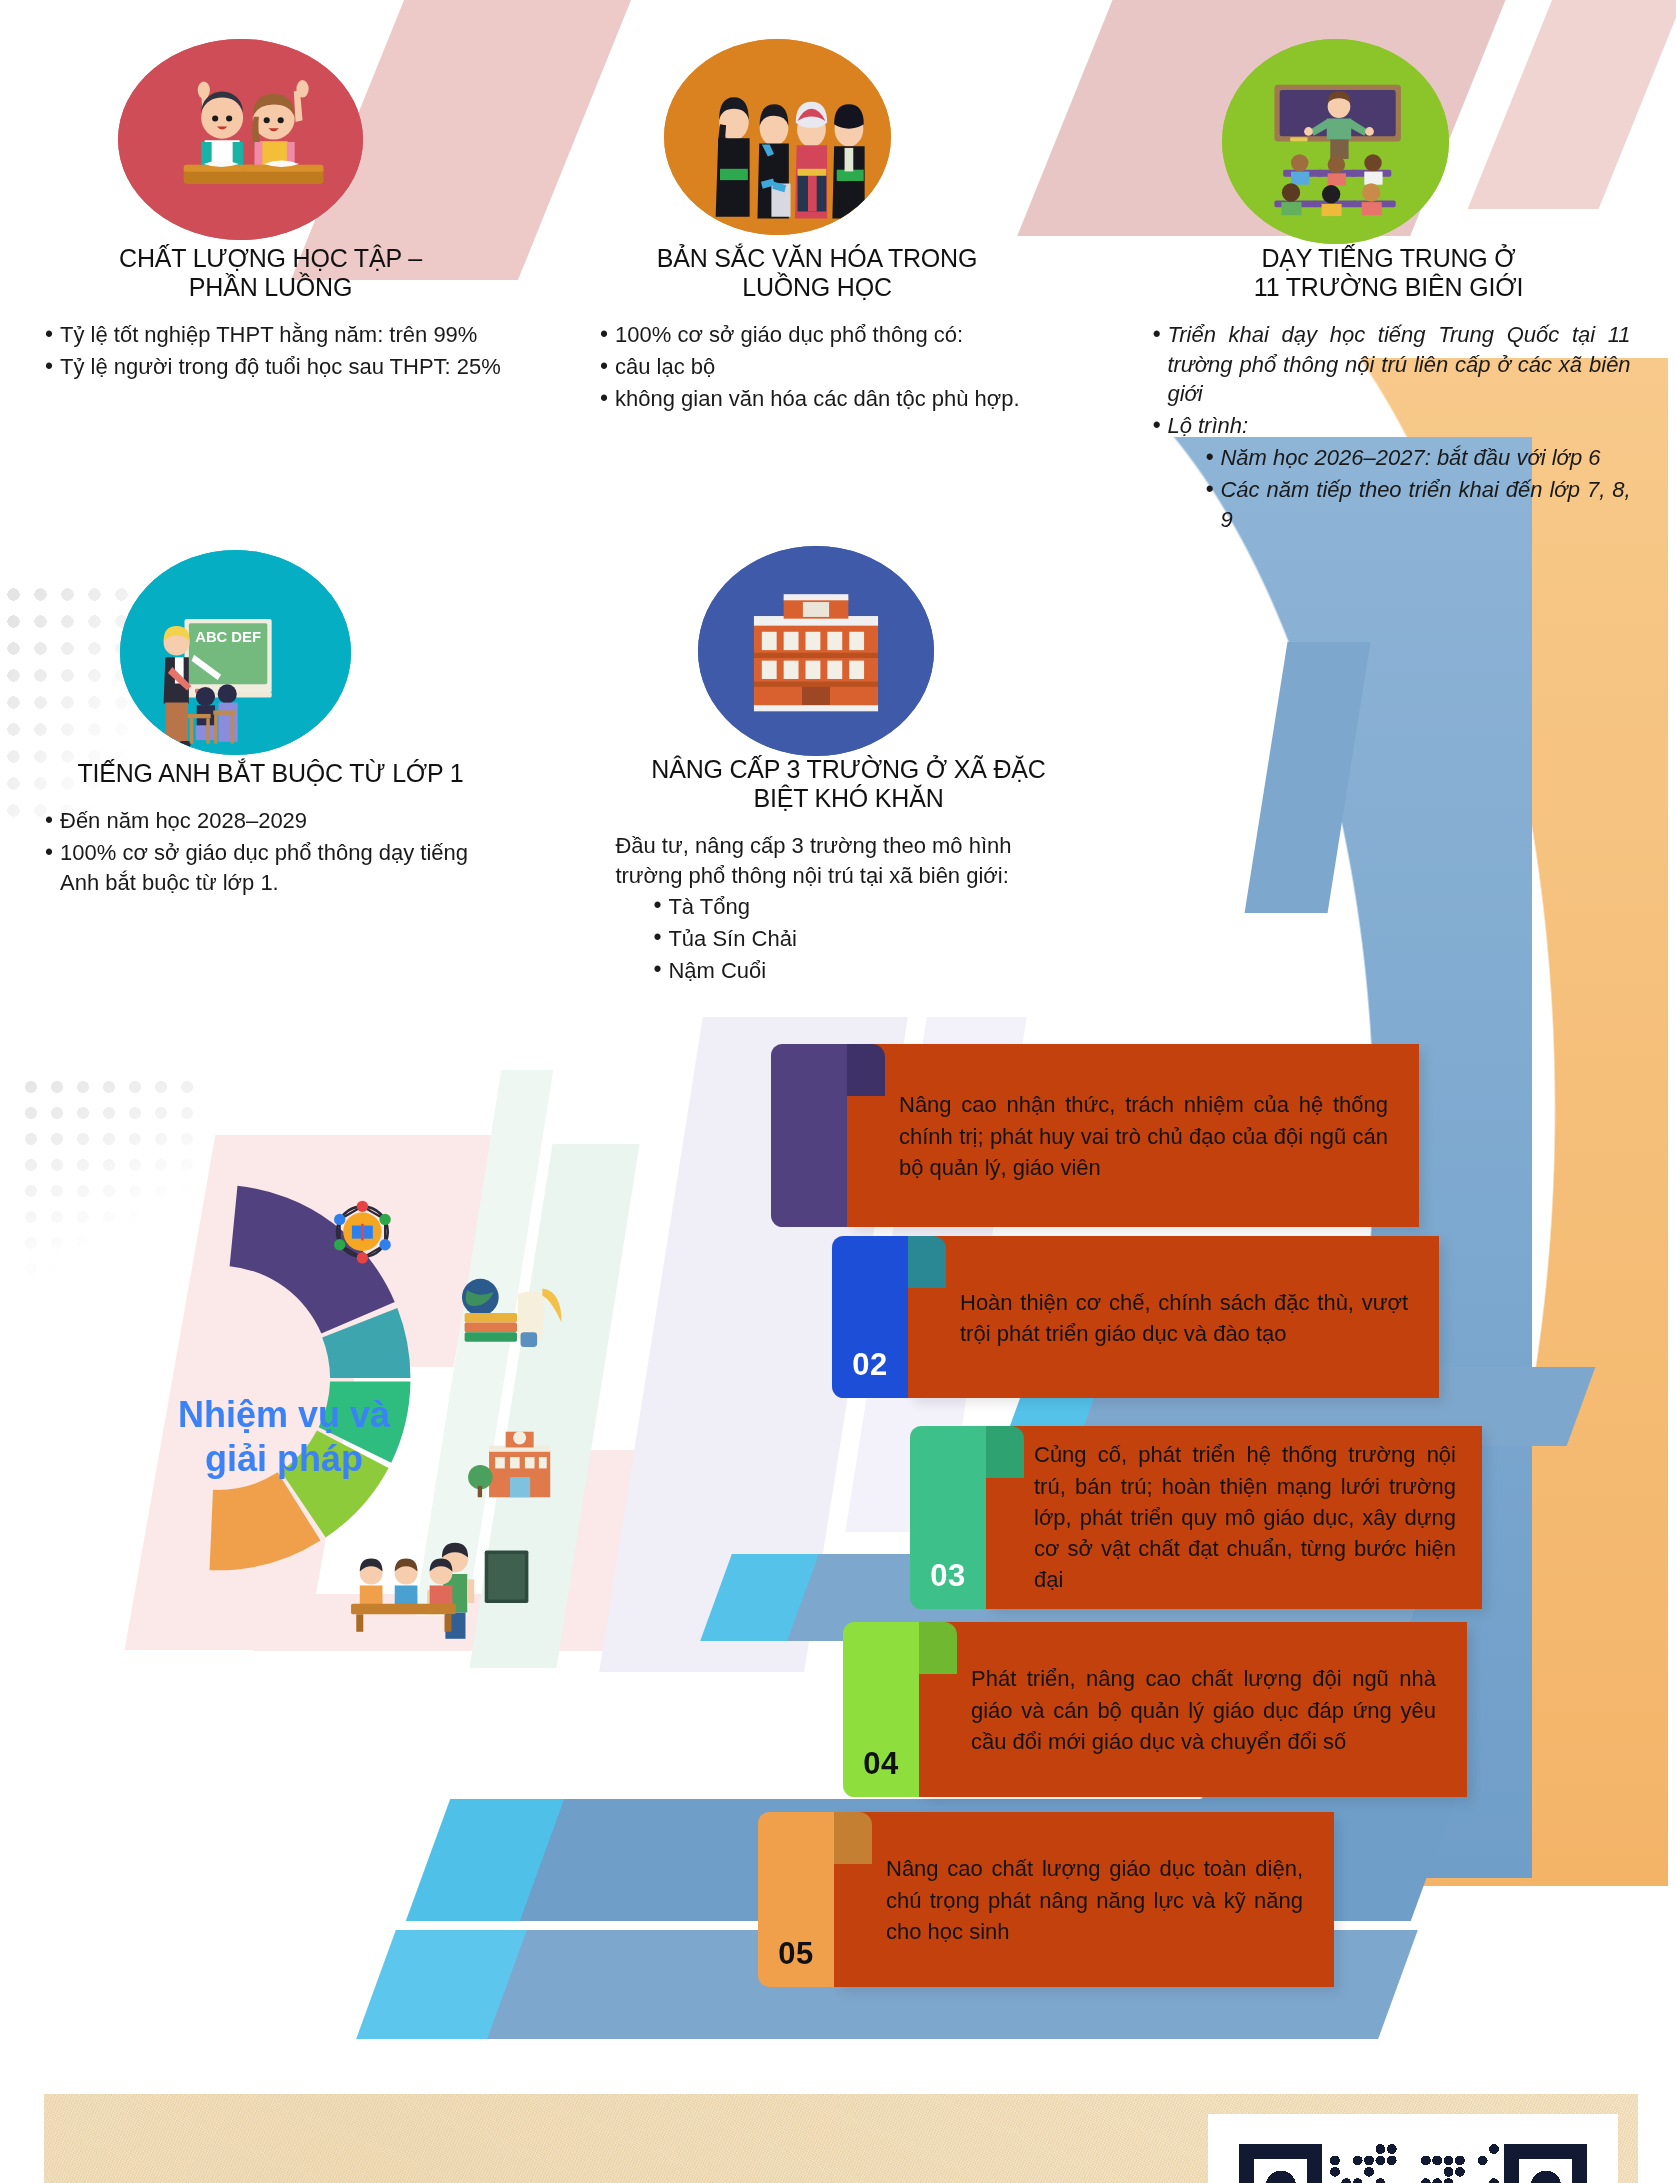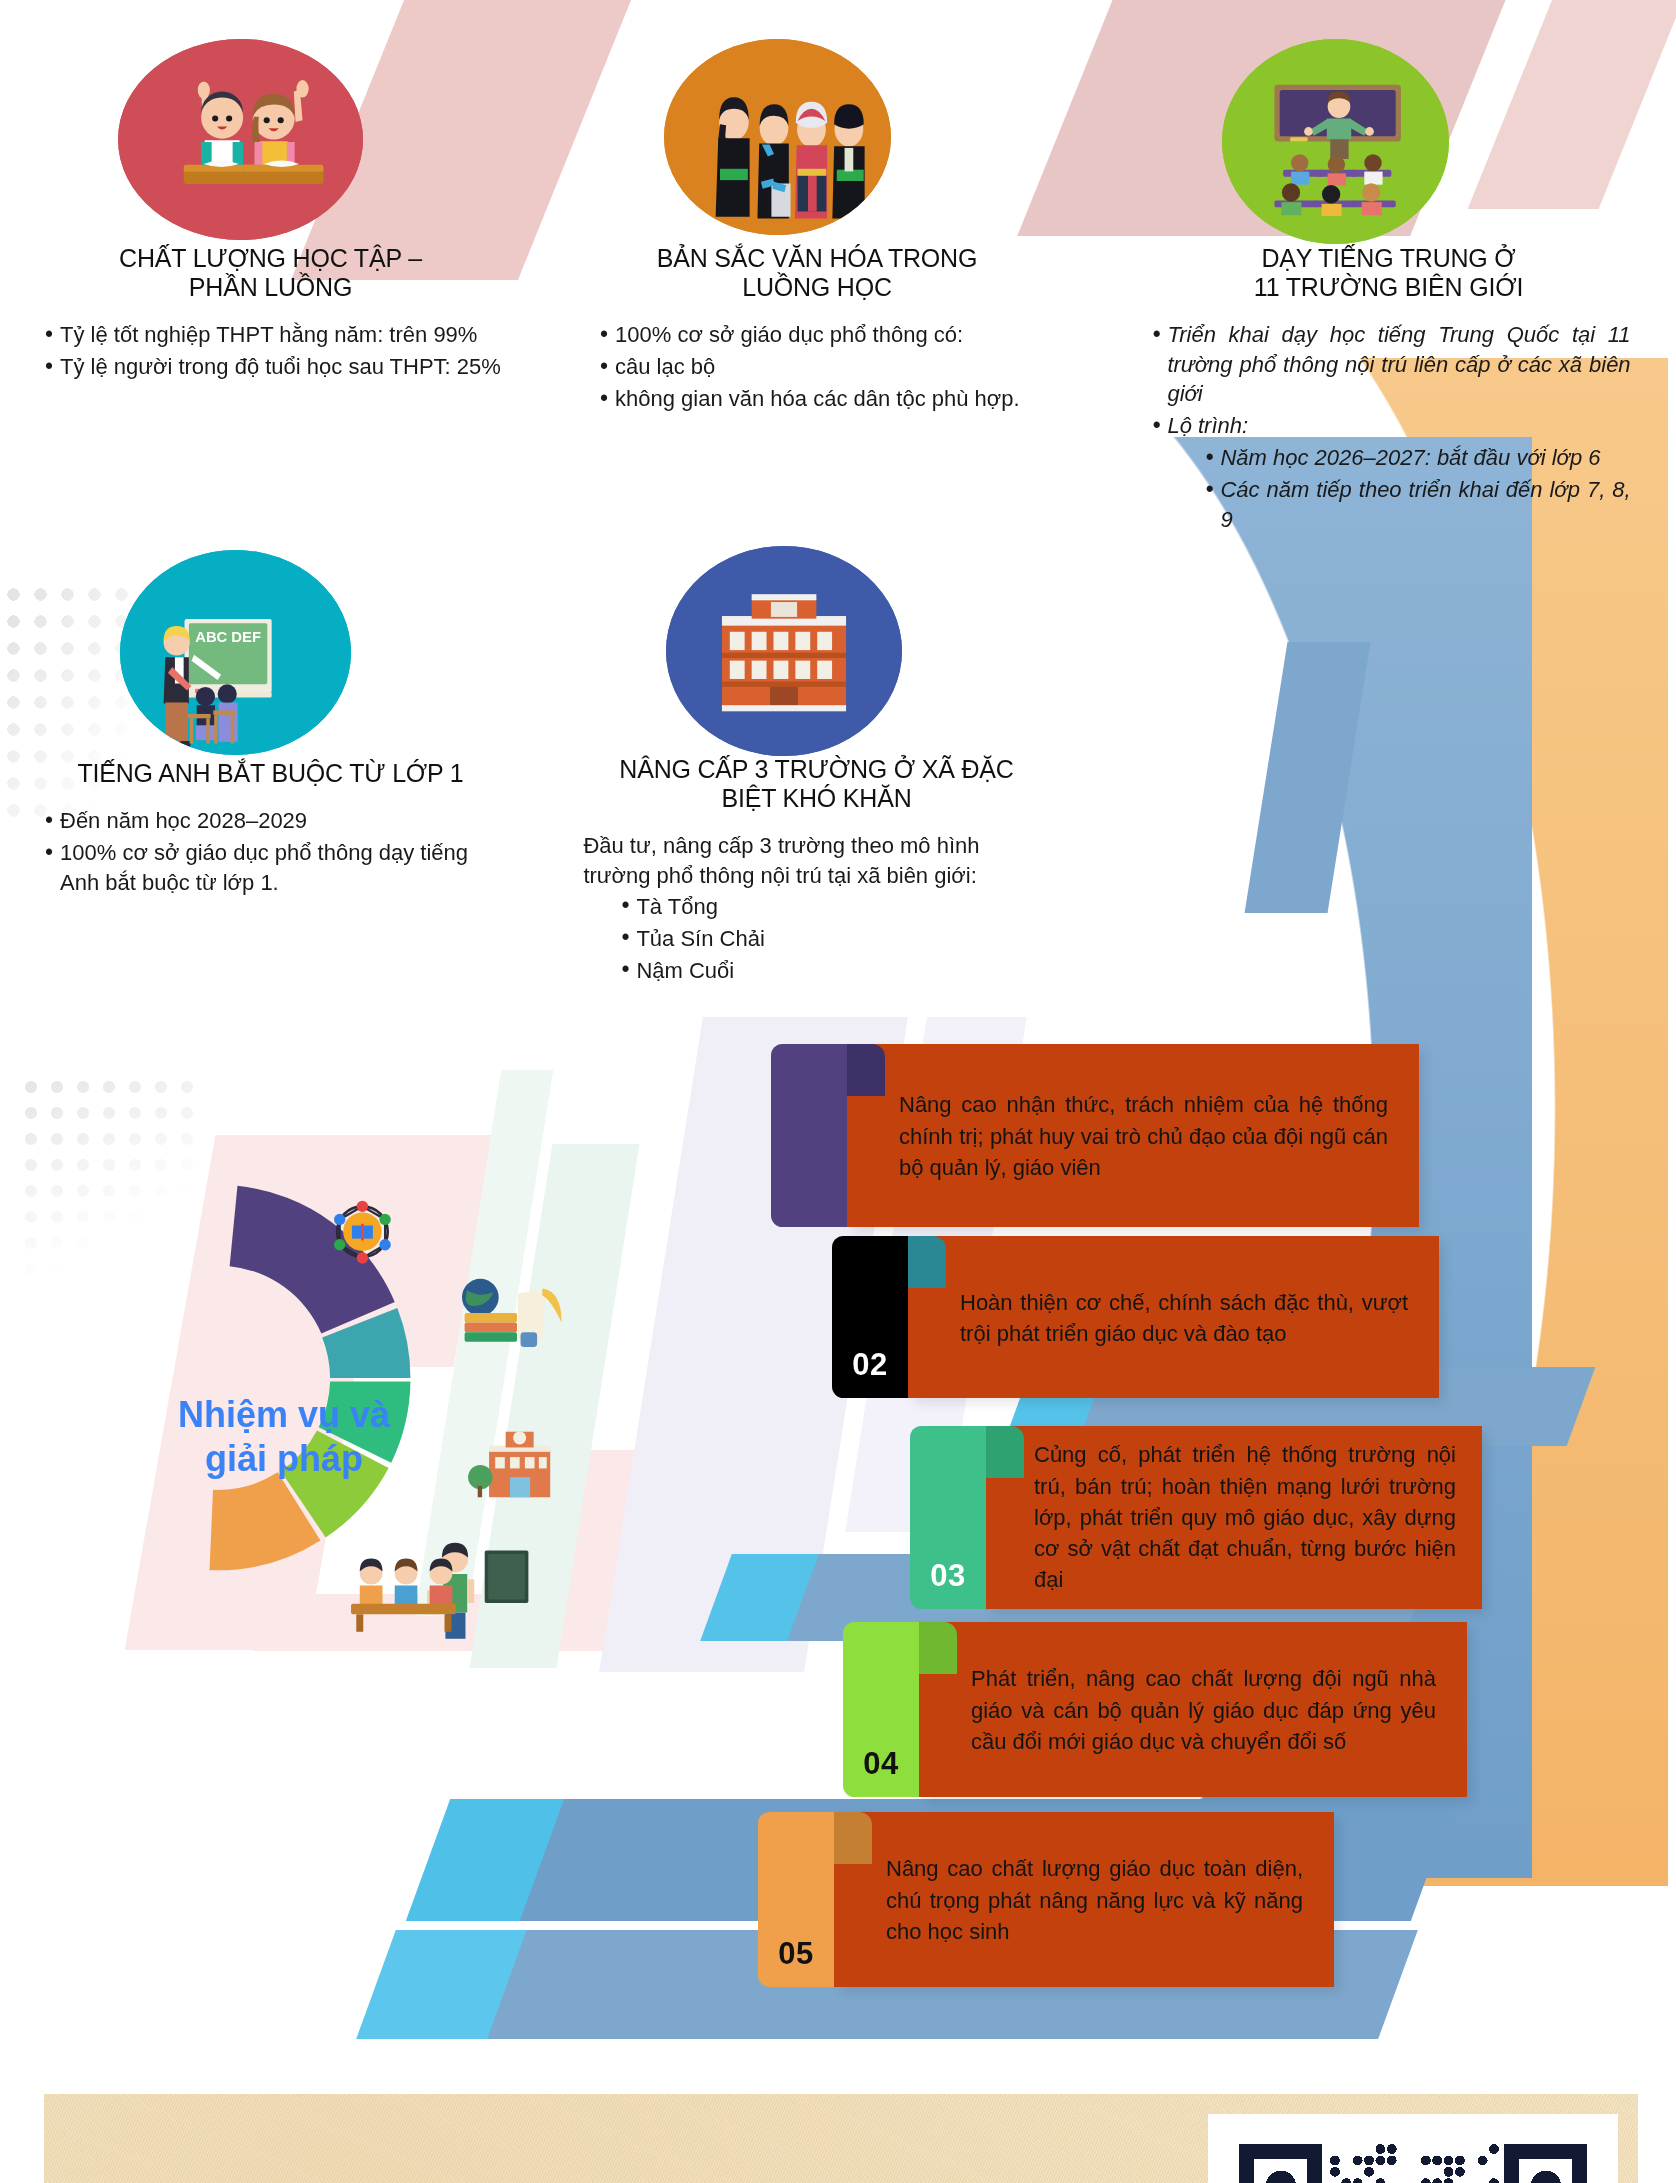--- a/index.html
+++ b/index.html
@@ -358,21 +358,21 @@
     </div>
     <div class="card-title" style="white-space:pre-line;">TIẾNG ANH BẮT BUỘC TỪ LỚP 1</div>
     <div class="card-body" style="margin-top:18.3px; padding:0 13px;">
       <ul>
         <li>Đến năm học 2028–2029</li>
         <li>100% cơ sở giáo dục phổ thông dạy tiếng Anh bắt buộc từ lớp 1.</li>
       </ul>
     </div>
   </div>
 
-  <div class="card" style="left:572px; top:537px; width:489px;">
+  <div class="card" style="left:604px; top:537px; width:489px;">
     <div style="position:relative;height:218px;">
       <div class="badge" style="left:94px; top:8.7px; width:236px; height:210px; background:#3f5aa9;">
         <svg viewBox="0 0 540 480" width="236" height="210" aria-hidden="true">
           <rect width="540" height="480" fill="#3f5aa9"></rect>
           <rect x="128" y="170" width="284" height="200" fill="#d9602f"></rect>
           <rect x="128" y="160" width="284" height="22" fill="#f0f0f0"></rect>
           <rect x="196" y="118" width="148" height="48" fill="#d9602f"></rect>
           <rect x="196" y="110" width="148" height="14" fill="#f0f0f0"></rect>
           <rect x="240" y="128" width="60" height="34" fill="#eae5d8"></rect>
           <g fill="#f2efe6">
@@ -502,21 +502,21 @@
     <div class="tab" style="background:#51417f;">
       <div class="fold" style="background:#3e3167;"></div>
       <div class="num" style="color:#51417f;"></div>
     </div>
     <div class="panel">
       <p>Nâng cao nhận thức, trách nhiệm của hệ thống chính trị; phát huy vai trò chủ đạo của đội ngũ cán bộ quản lý, giáo viên</p>
     </div>
   </div>
 
   <div class="ribbon" style="left:832px; top:1236px; width:607px; height:162px;">
-    <div class="tab" style="background:#000000;">
+    <div class="tab" style="background:#1d4ed8;">
       <div class="fold" style="background:#2a8894;"></div>
       <div class="num" style="color:#ffffff;">02</div>
     </div>
     <div class="panel">
       <p>Hoàn thiện cơ chế, chính sách đặc thù, vượt trội phát triển giáo dục và đào tạo</p>
     </div>
   </div>
 
   <div class="ribbon" style="left:910px; top:1426px; width:572px; height:183px;">
     <div class="tab" style="background:#3ec08a;">

